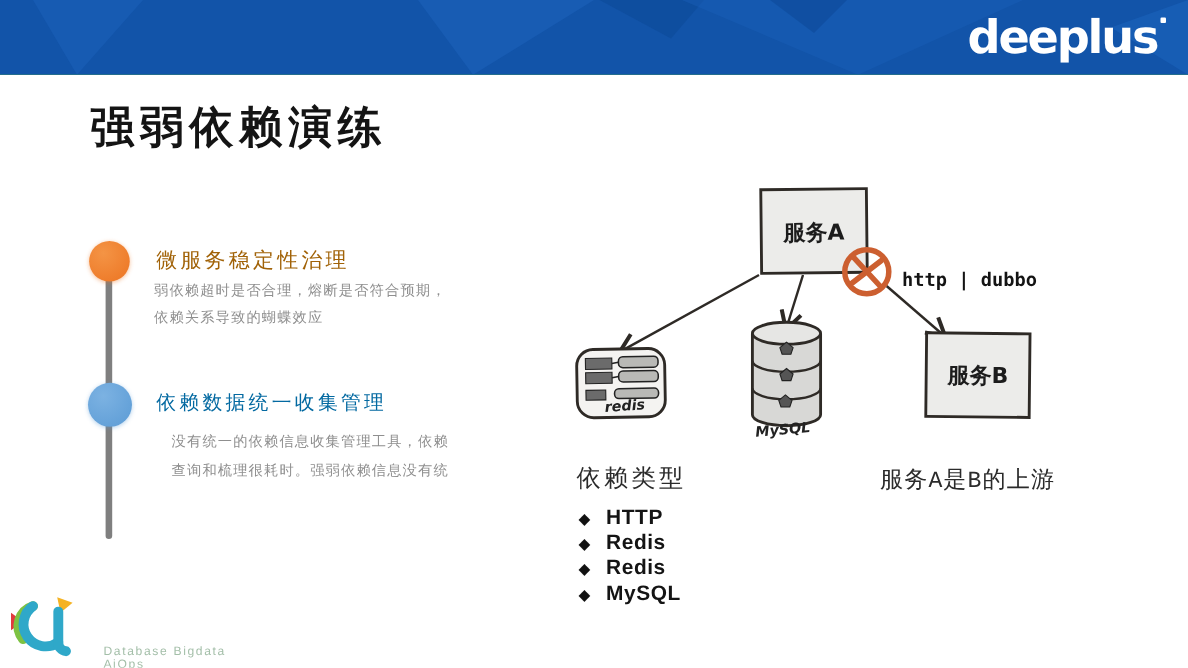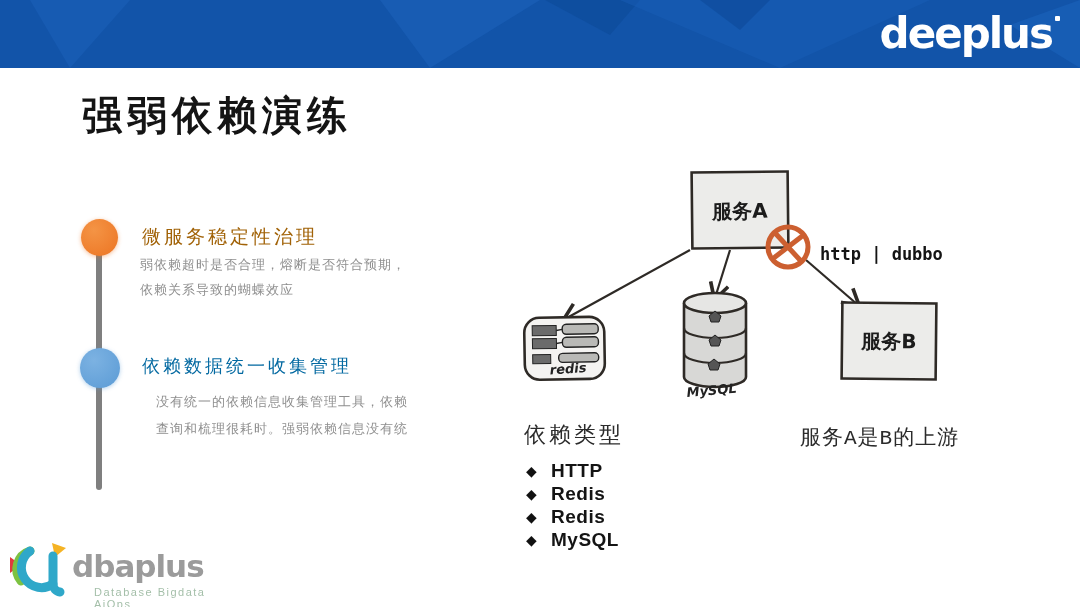--- a/index.html
+++ b/index.html
@@ -175,15 +175,14 @@
 </div>
 
 <div class="footer-logo">
   <svg class="footer-mark" width="62" height="66" viewBox="0 0 62 66">
     <polygon points="2,21 2,37 13,29" fill="#E03A3E"></polygon>
     <polygon points="44,7 58,12 47,21" fill="#F5B324"></polygon>
     <path d="M13,45 A19,19 0 0 1 22,15" fill="none" stroke="#7DC242" stroke-width="9" stroke-linecap="round"></path>
     <path d="M22,15 A19,19 0 1 0 45,48" fill="none" stroke="#2FA8C9" stroke-width="9" stroke-linecap="round"></path>
     <path d="M45,20 L45,48 A8,8 0 0 0 52,56" fill="none" stroke="#2FA8C9" stroke-width="9" stroke-linecap="round"></path>
   </svg>
-  <div class="footer-brand">dbaplus</div>
   <div class="footer-tagline">Database Bigdata AiOps</div>
 </div>
 
 </body></html>

